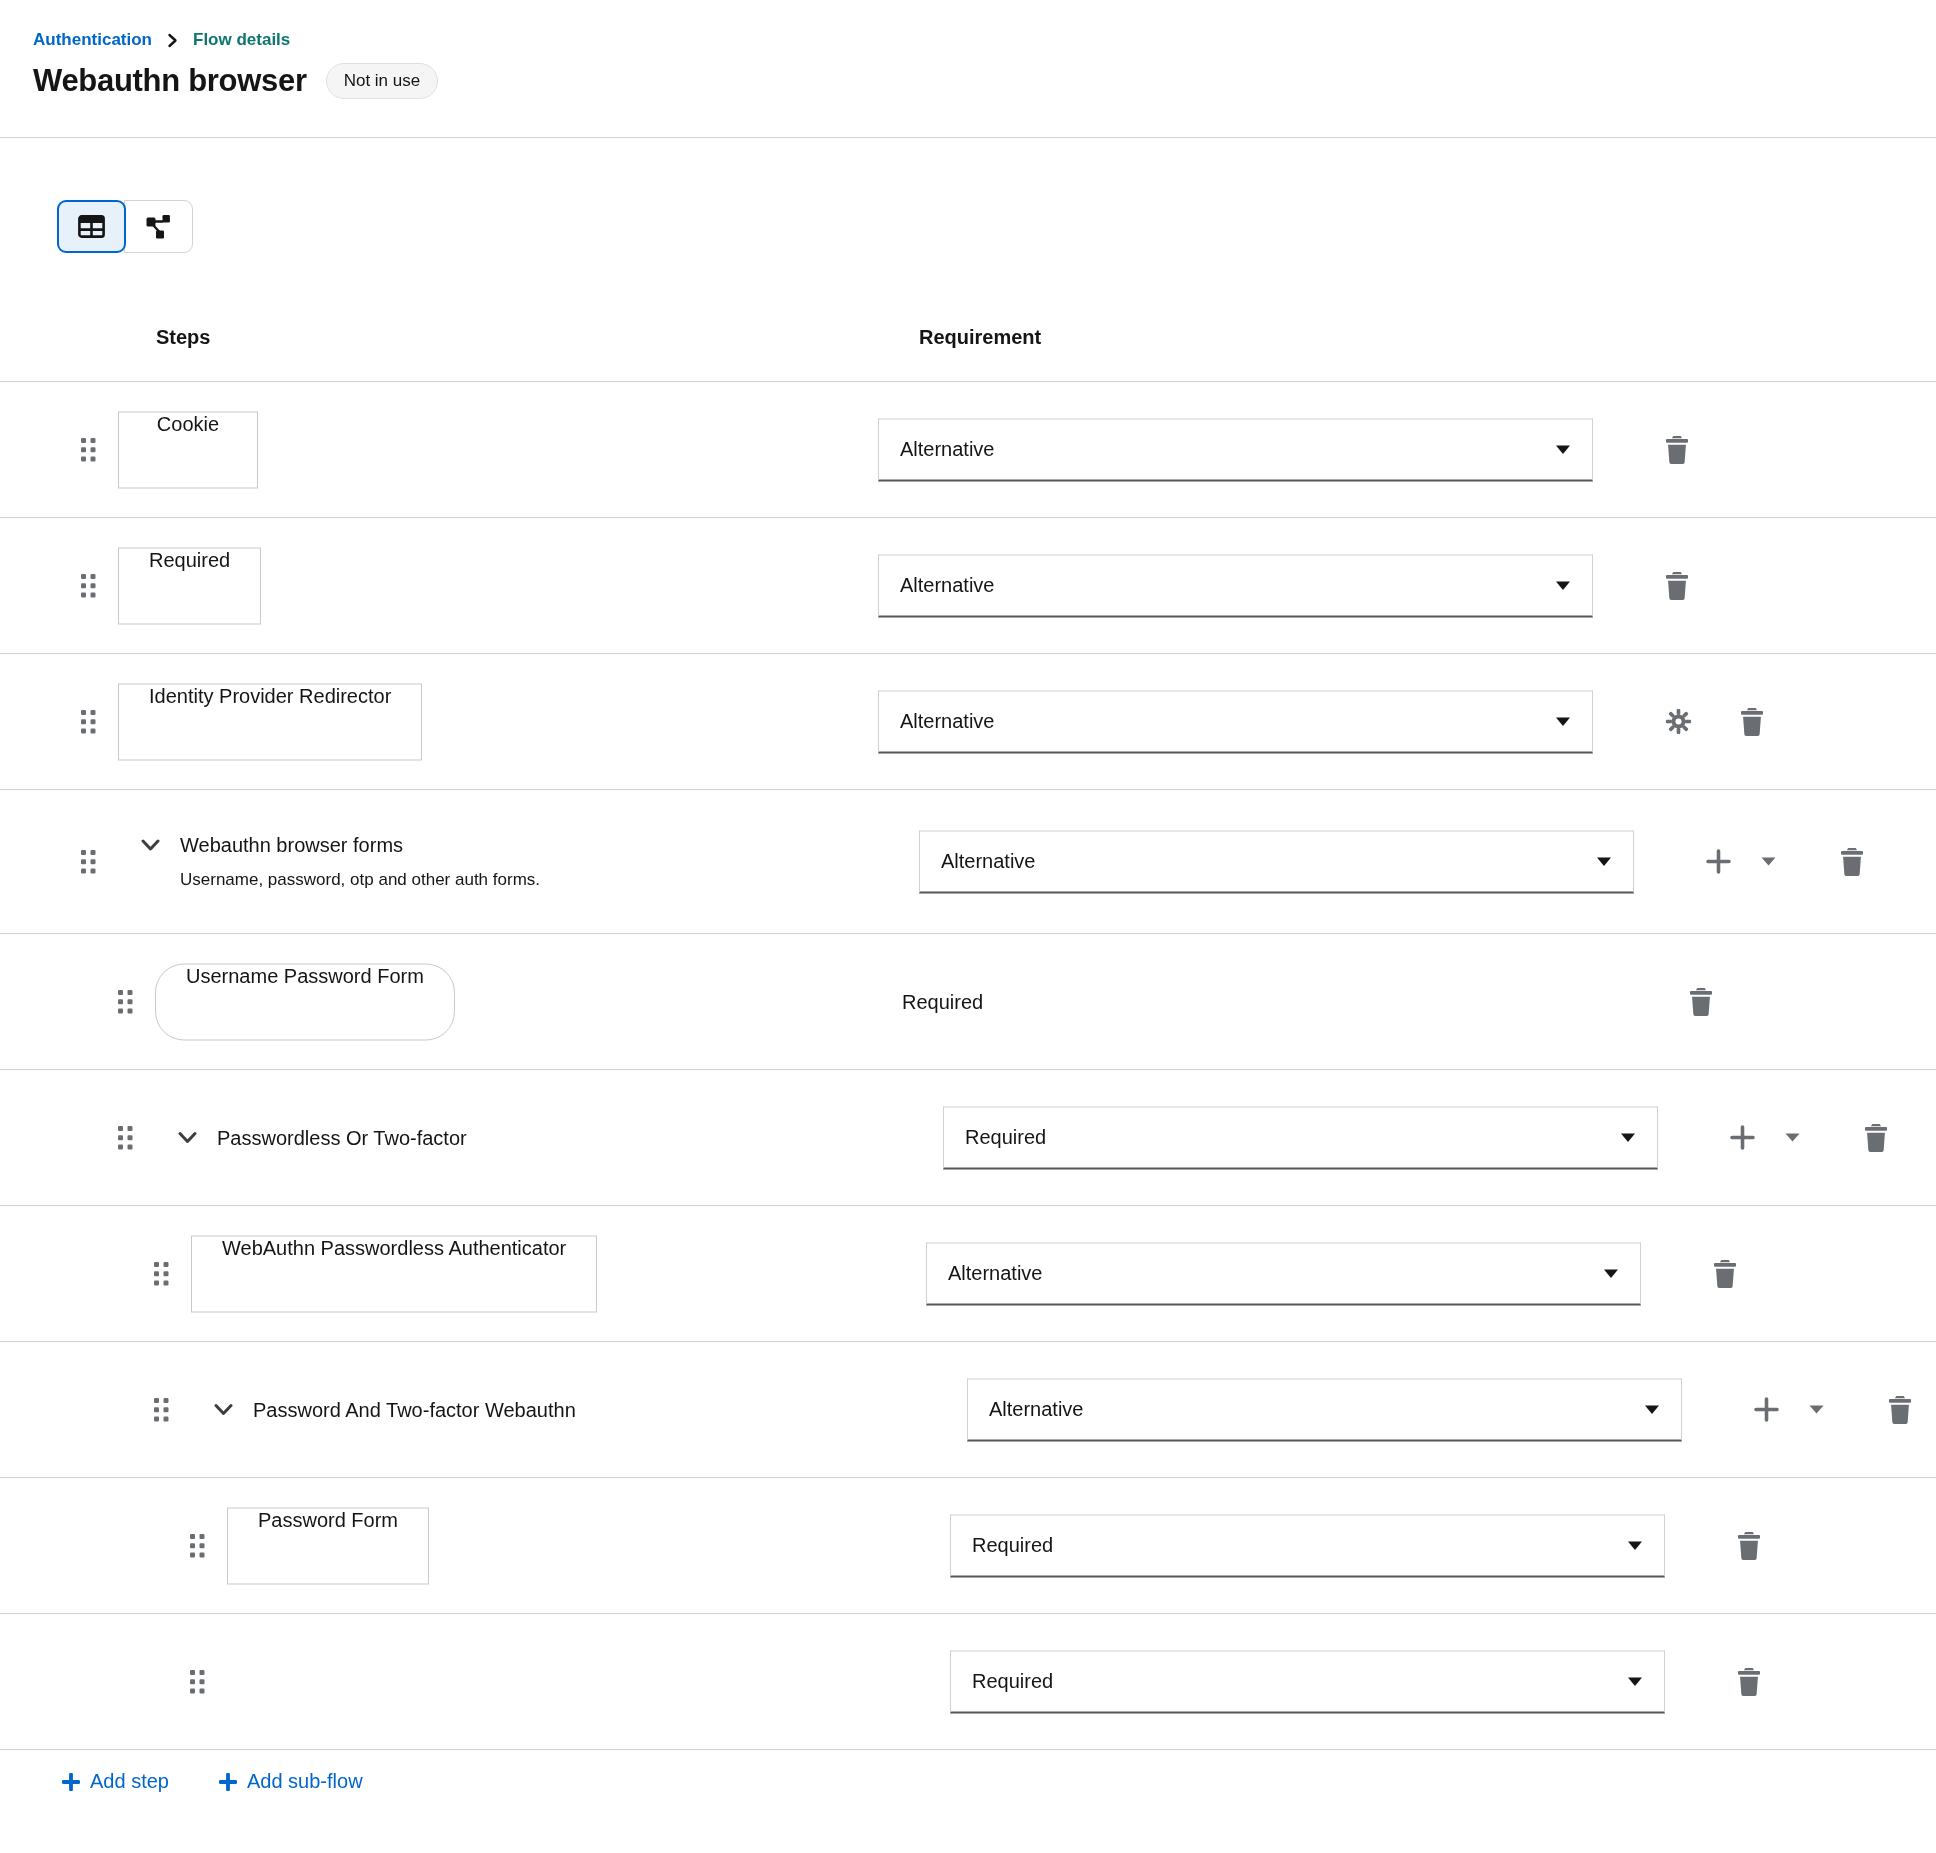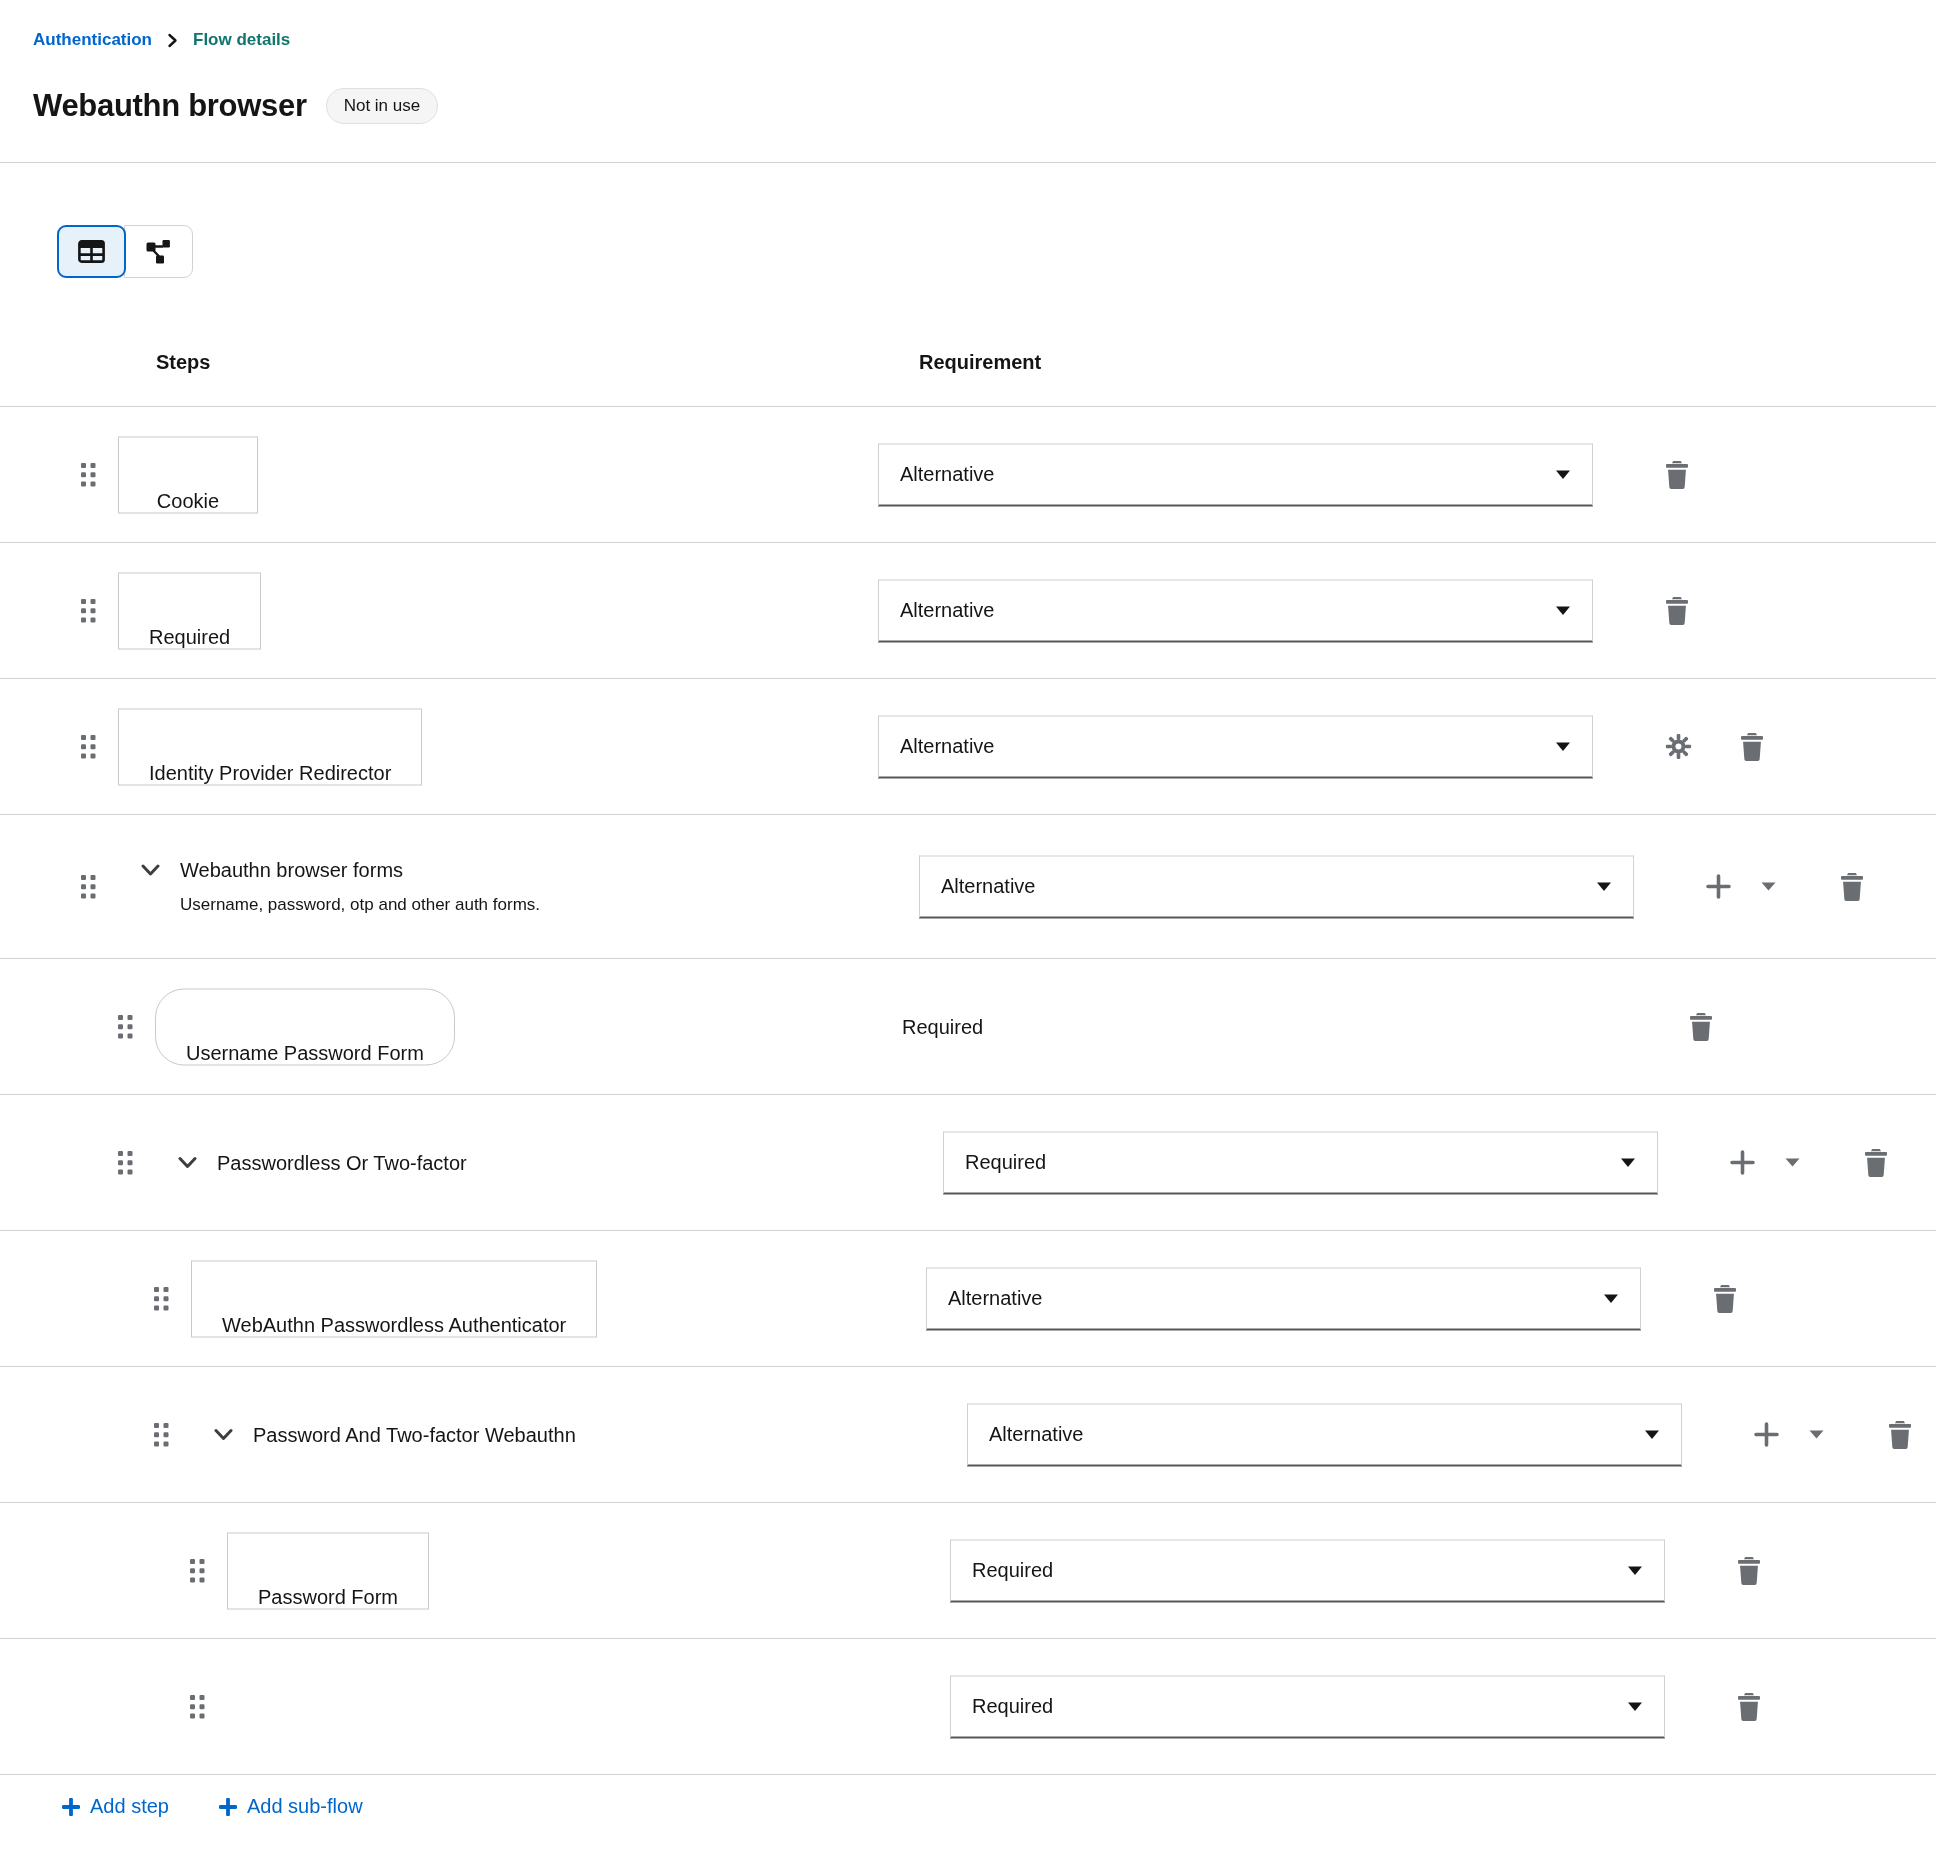--- a/index.html
+++ b/index.html
@@ -8,21 +8,21 @@
     width:1936px; height:1853px; overflow:hidden;
     background:#ffffff; color:#151515;
     font-family:"Liberation Sans","DejaVu Sans",sans-serif;
   }
 
   
   .page-header { border-bottom:1px solid #d2d2d2; padding:30px 0 38px 33px; }
   .breadcrumb { display:flex; align-items:center; gap:15px; font-size:17px;font-weight:bold; }
   .breadcrumb .crumb-link { color:#0066cc; text-decoration:none; cursor:pointer; }
   .breadcrumb .crumb-current { color:#0f766e; }
-  .title-row { margin-top:38px; display:flex; align-items:center; gap:19px; }
+  .title-row { margin-top:13px; display:flex; align-items:center; gap:19px; }
   .page-title { font-size:31px; font-weight:700; letter-spacing:-0.3px; }
   .status-badge {
     background:#f5f5f5; border:1px solid #e0e0e0; border-radius:999px;
     padding:7px 17px; font-size:17px; color:#151515;
   }
 
   
   .toolbar { margin:62px 0 0 57px; display:flex; }
   .view-btn {
     width:69px; height:53px; display:flex; align-items:center; justify-content:center;
@@ -41,21 +41,21 @@
 
   .flow-row { position:relative; height:136px; border-bottom:1px solid #d2d2d2; }
   .flow-row.has-desc { height:144px; }
 
   .drag-handle { position:absolute; top:50%; transform:translateY(-50%); cursor:grab; display:flex; }
 
   .step-box {
     position:absolute; top:50%; transform:translateY(-50%);
     height:77px; min-width:140px; padding:0 30px;
     border:1px solid #c9c9c9; background:#fff;
-    display:flex; align-items:flex-end; justify-content:center;
+    display:flex; align-items:flex-start; justify-content:center;
     font-size:20px; white-space:nowrap;
   }
 
   .subflow-block { position:absolute; top:50%; transform:translateY(-50%); }
   .subflow-head { display:flex; align-items:center; }
   .subflow-head .toggle { display:flex; cursor:pointer; margin-right:20px; }
   .subflow-title { font-size:20px; white-space:nowrap; }
   .subflow-desc { font-size:17px; margin-left:39px; margin-top:13px; white-space:nowrap; }
 
   .req-select {

